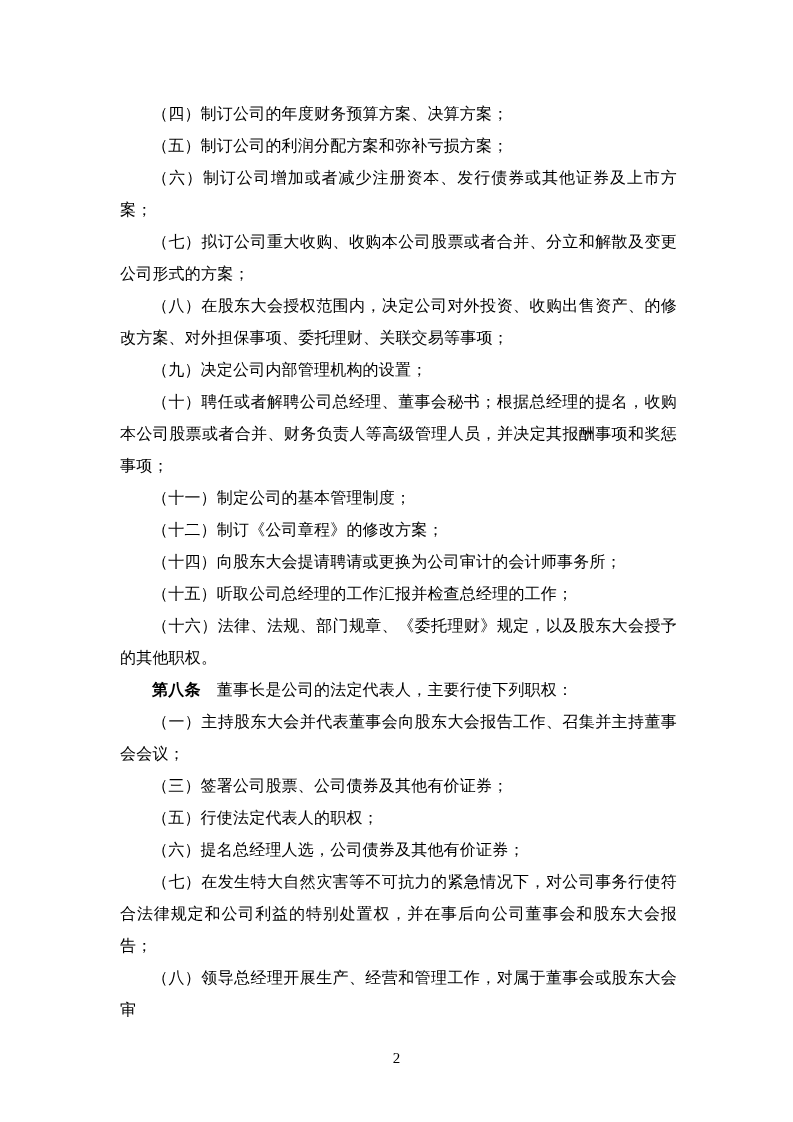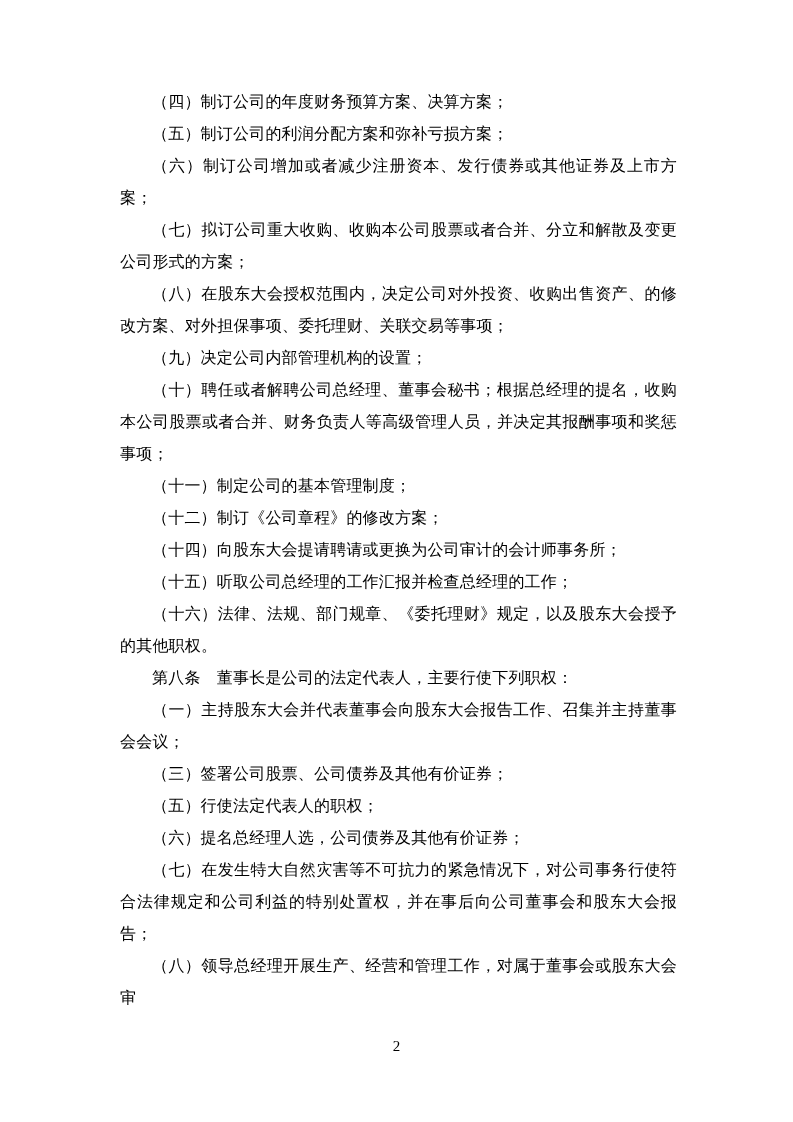--- a/index.html
+++ b/index.html
@@ -11,21 +11,21 @@
     width: 793px;
     height: 1122px;
     position: relative;
     font-family: "Liberation Serif", "DejaVu Serif", serif;
     color: #000000;
     overflow: hidden;
   }
   .page {
     position: absolute;
     left: 0;
-    top: 0;
+    top: 12px;
     width: 793px;
     height: 920px;
     background: #ffffff;
   }
   .content {
     position: absolute;
     left: 120px;
     top: 86px;
     width: 557px;
   }
@@ -33,21 +33,21 @@
     margin: 0;
     padding: 0;
     font-size: 16px;
     line-height: 32px;
     text-align: justify;
     text-indent: 2em;
     word-break: break-all;
     letter-spacing: 0.2px;
   }
   .content p b.article-no {
-    font-weight: normal;
+    font-weight: bold;
   }
   .page-number {
     position: absolute;
     left: 0;
     right: 0;
     top: 1036px;
     text-align: center;
     font-size: 15px;
     line-height: 20px;
   }

